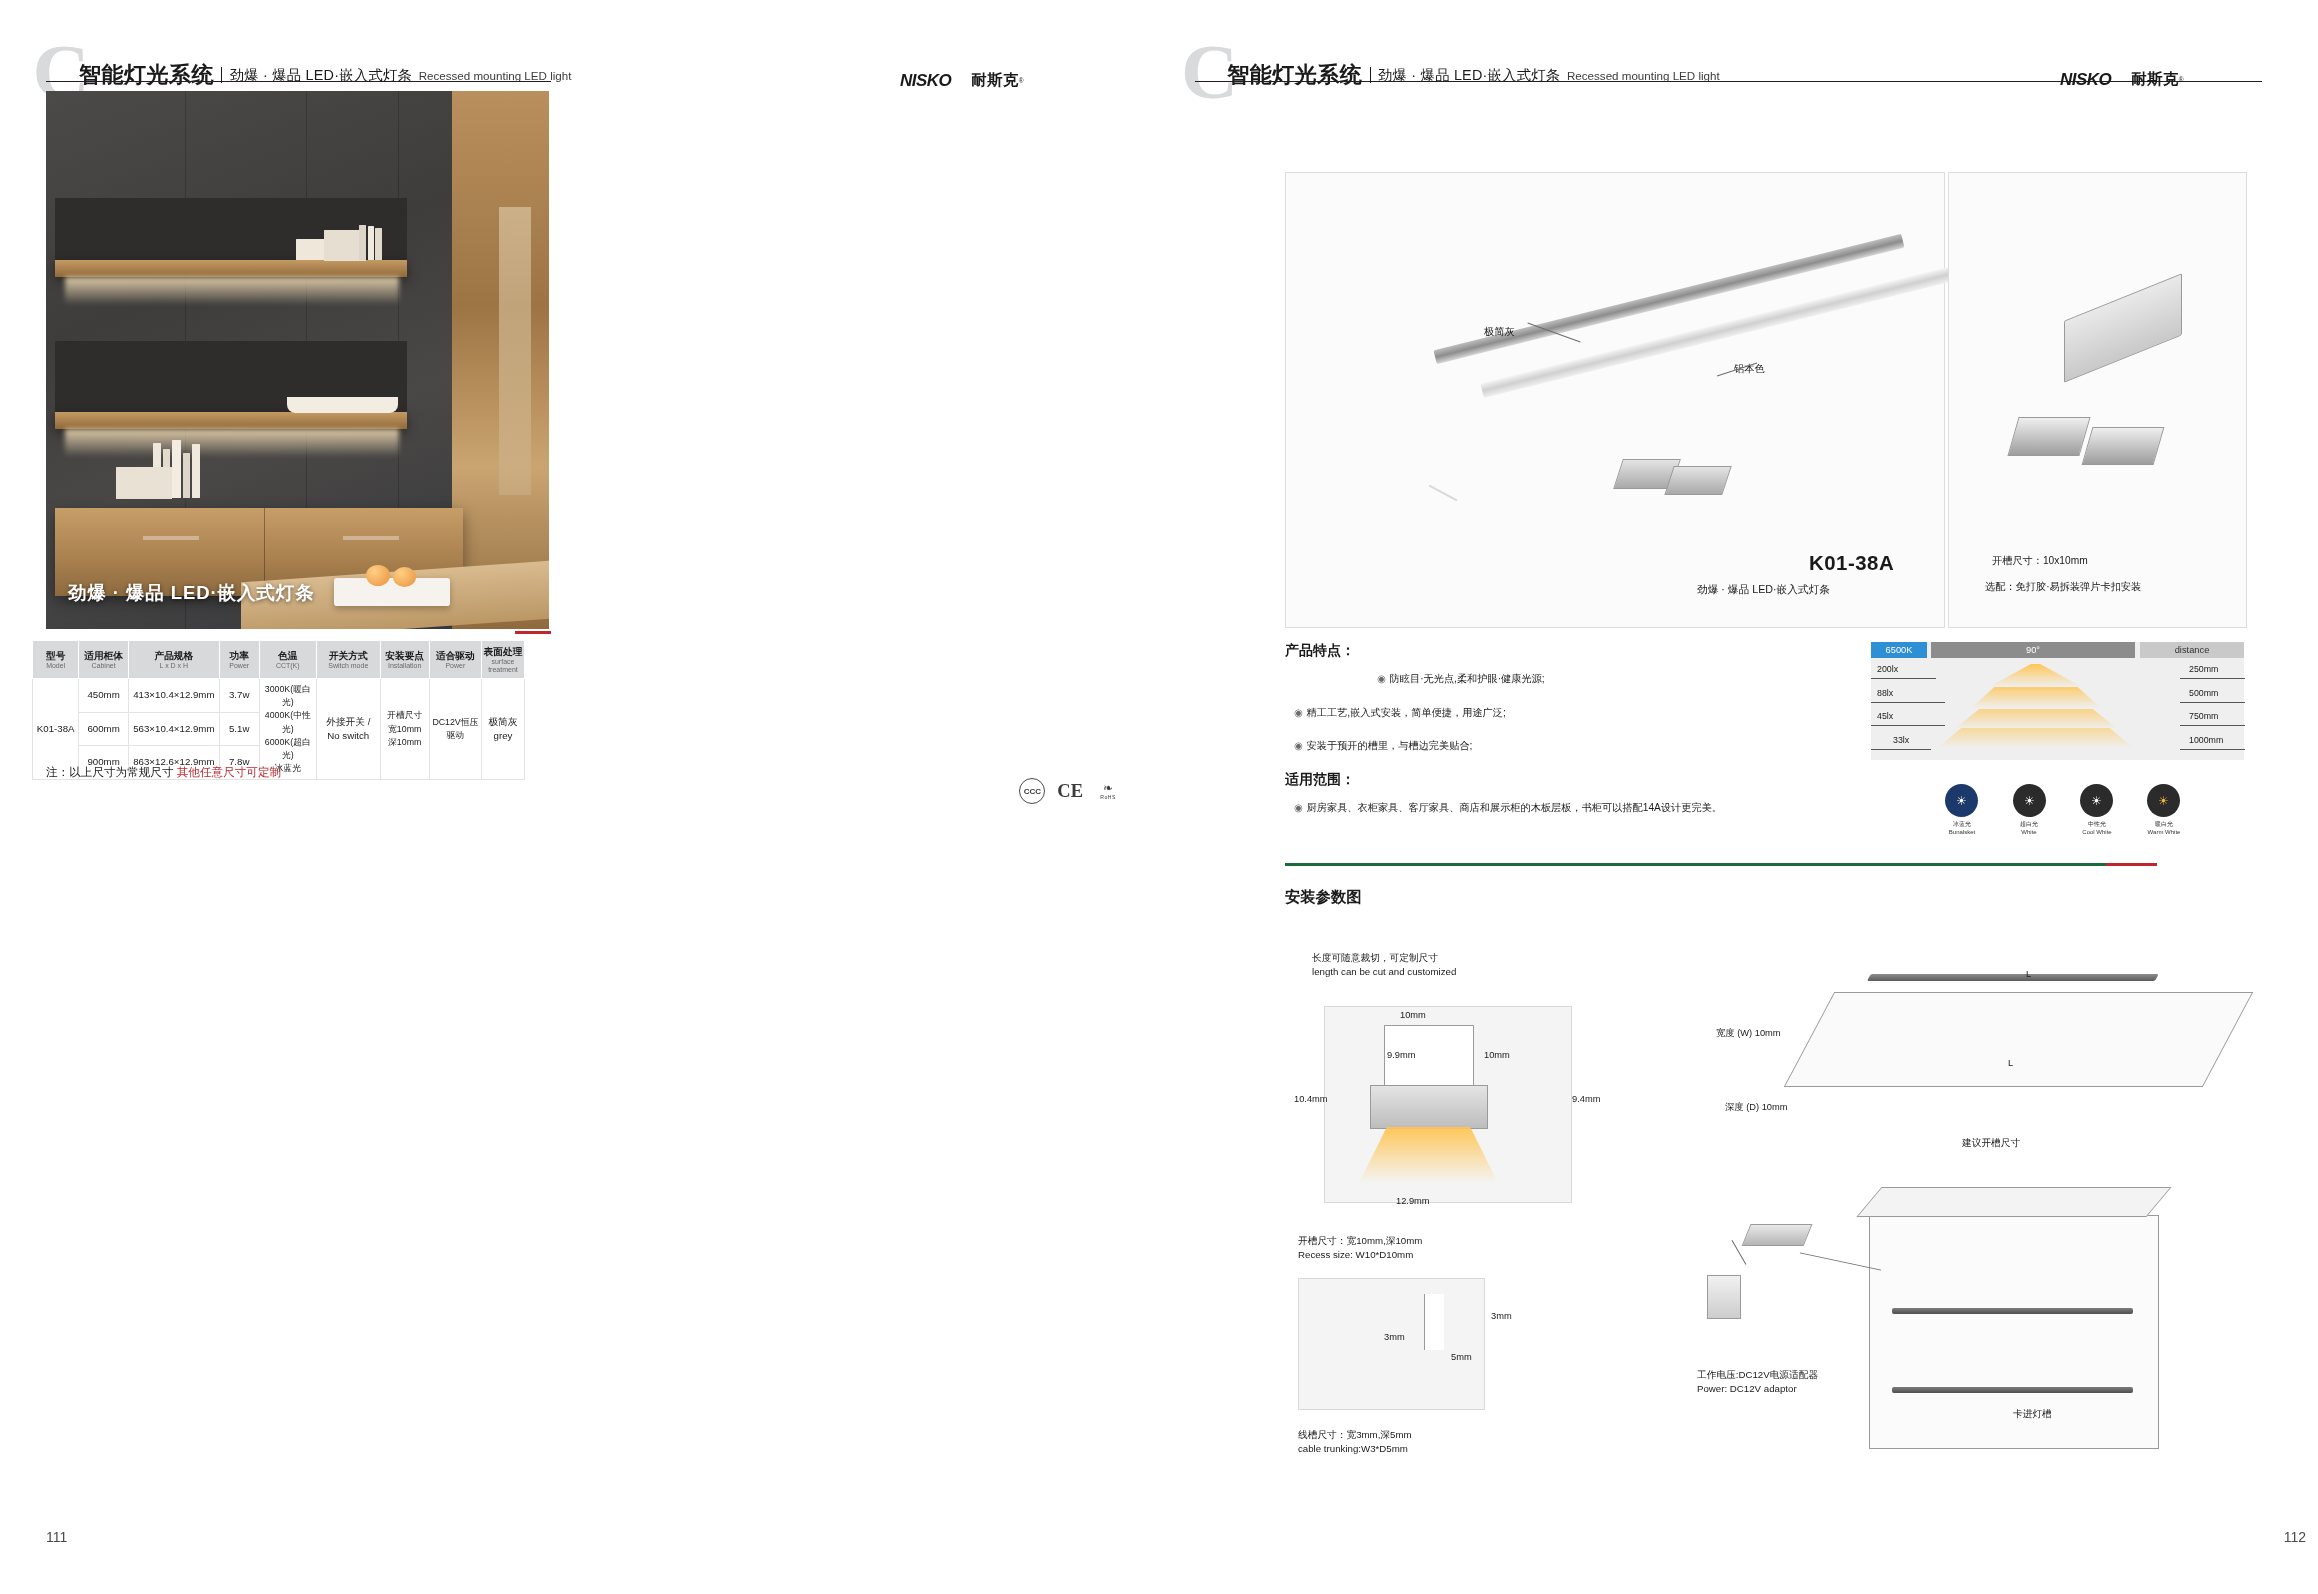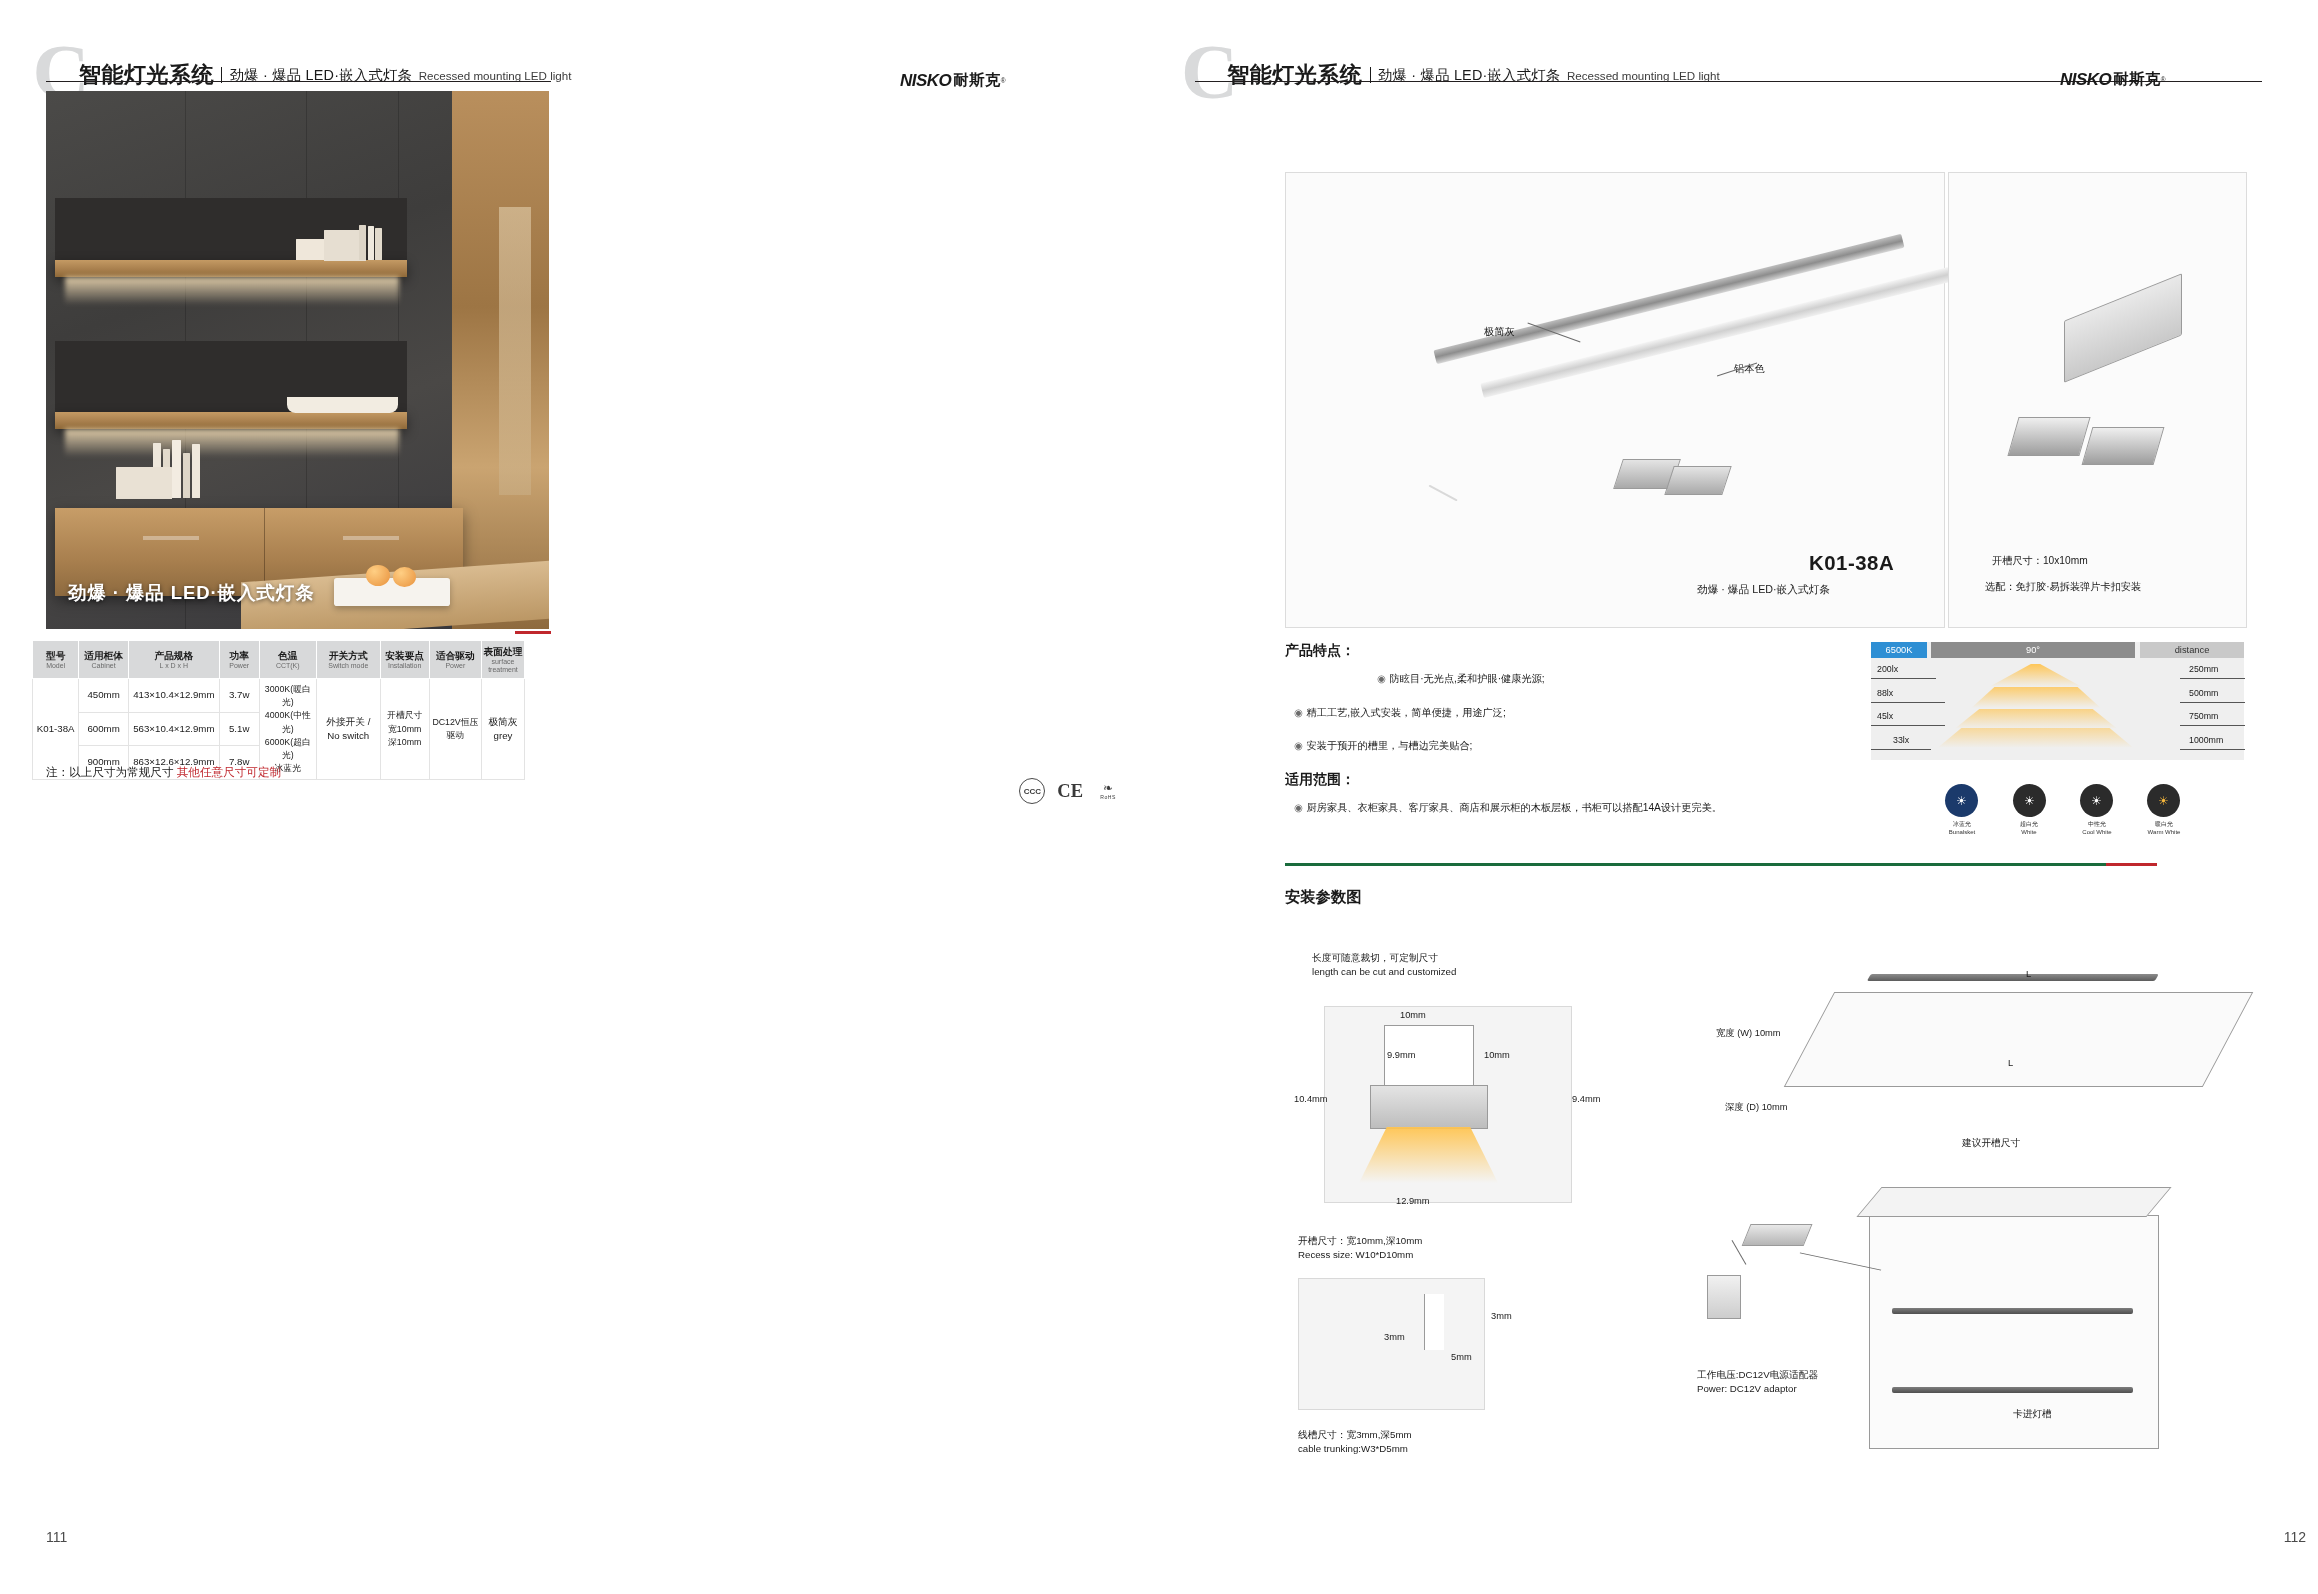--- a/index.html
+++ b/index.html
@@ -14,21 +14,21 @@
   .hdr .cmark{position:absolute;font-family:"Liberation Serif",serif;font-weight:bold;color:#d9dadb;line-height:1;}
   .hdr-rule{position:absolute;height:1.4px;background:#231f20;}
   .hdr-cn{font-size:22px;font-weight:bold;letter-spacing:0.5px;color:#1a1a1a;}
   .hdr-sep{width:0.9px;height:16px;background:#1a1a1a;margin:0 7.4px;}
   .hdr-mid{font-size:14.4px;color:#1a1a1a;letter-spacing:0.2px;}
   .hdr-en{font-size:11.6px;color:#3b3b3b;margin-left:6.5px;}
 
   
   .logo{position:absolute;display:flex;align-items:center;}
   .logo .ln{font-family:"Liberation Sans",sans-serif;font-weight:bold;font-style:italic;font-size:17px;letter-spacing:-0.5px;color:#1a1a1a;}
-  .logo .lcn{font-size:15.3px;font-weight:bold;color:#1a1a1a;margin-left:2px;letter-spacing:0.5px;}
+  .logo .lcn{font-size:15.3px;font-weight:bold;color:#1a1a1a;margin-left:20px;letter-spacing:0.5px;}
   .logo .reg{font-size:6.5px;vertical-align:super;color:#1a1a1a;}
 
   
   .hero{position:absolute;left:46px;top:91px;width:503px;height:538px;overflow:hidden;background:#2b2b2b;}
   .hero .wall{position:absolute;inset:0;background:linear-gradient(160deg,#4b4a48 0%,#3e3d3c 35%,#4a4846 60%,#35353a 100%);}
   .hero .wallseam{position:absolute;top:0;bottom:0;width:0.9px;background:rgba(0,0,0,.18);}
   .hero .colwood{position:absolute;right:0;top:0;width:97px;height:538px;background:linear-gradient(180deg,#b98f5d,#9d7544 40%,#caa471 70%,#8e6a3e);}
   .hero .colwood2{position:absolute;right:17.6px;top:116px;width:32px;height:288px;background:linear-gradient(180deg,#e8d6b6,#cbb189);opacity:.55;}
   .shelf{position:absolute;background:linear-gradient(180deg,#c49a64,#a87f4d 55%,#8e6939);box-shadow:0 3.7px 12px rgba(0,0,0,.45);}
   .shelfglow{position:absolute;background:linear-gradient(180deg,rgba(255,232,190,.85),rgba(255,225,175,0));filter:blur(2.8px);}

